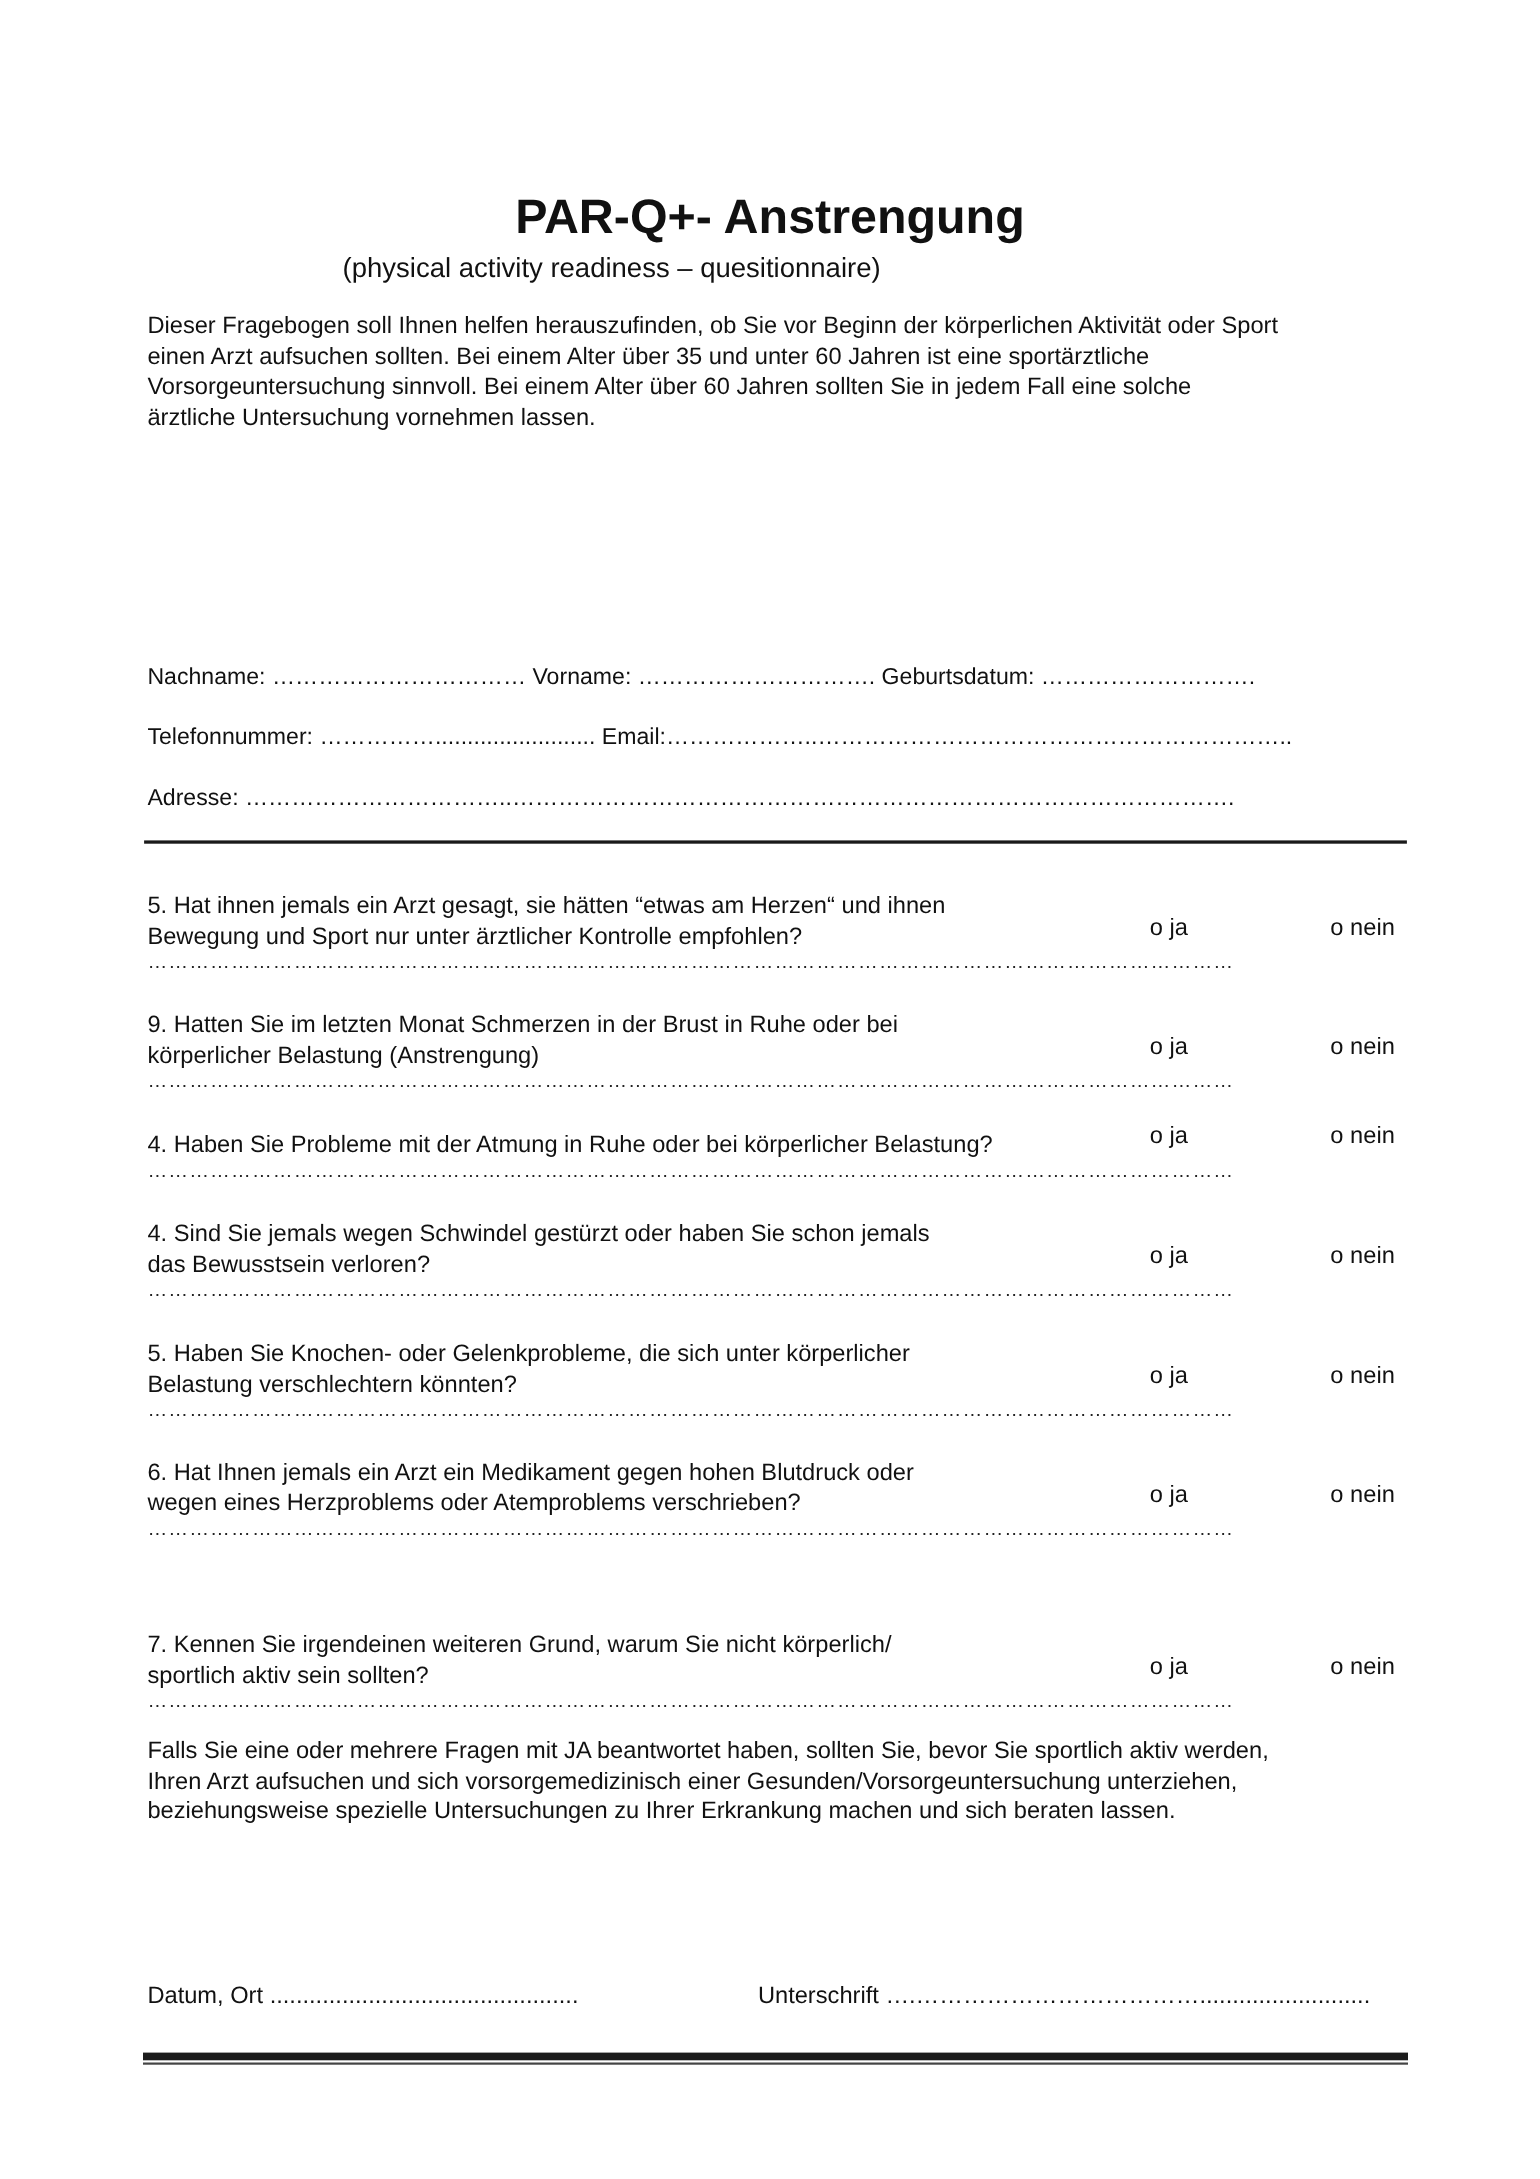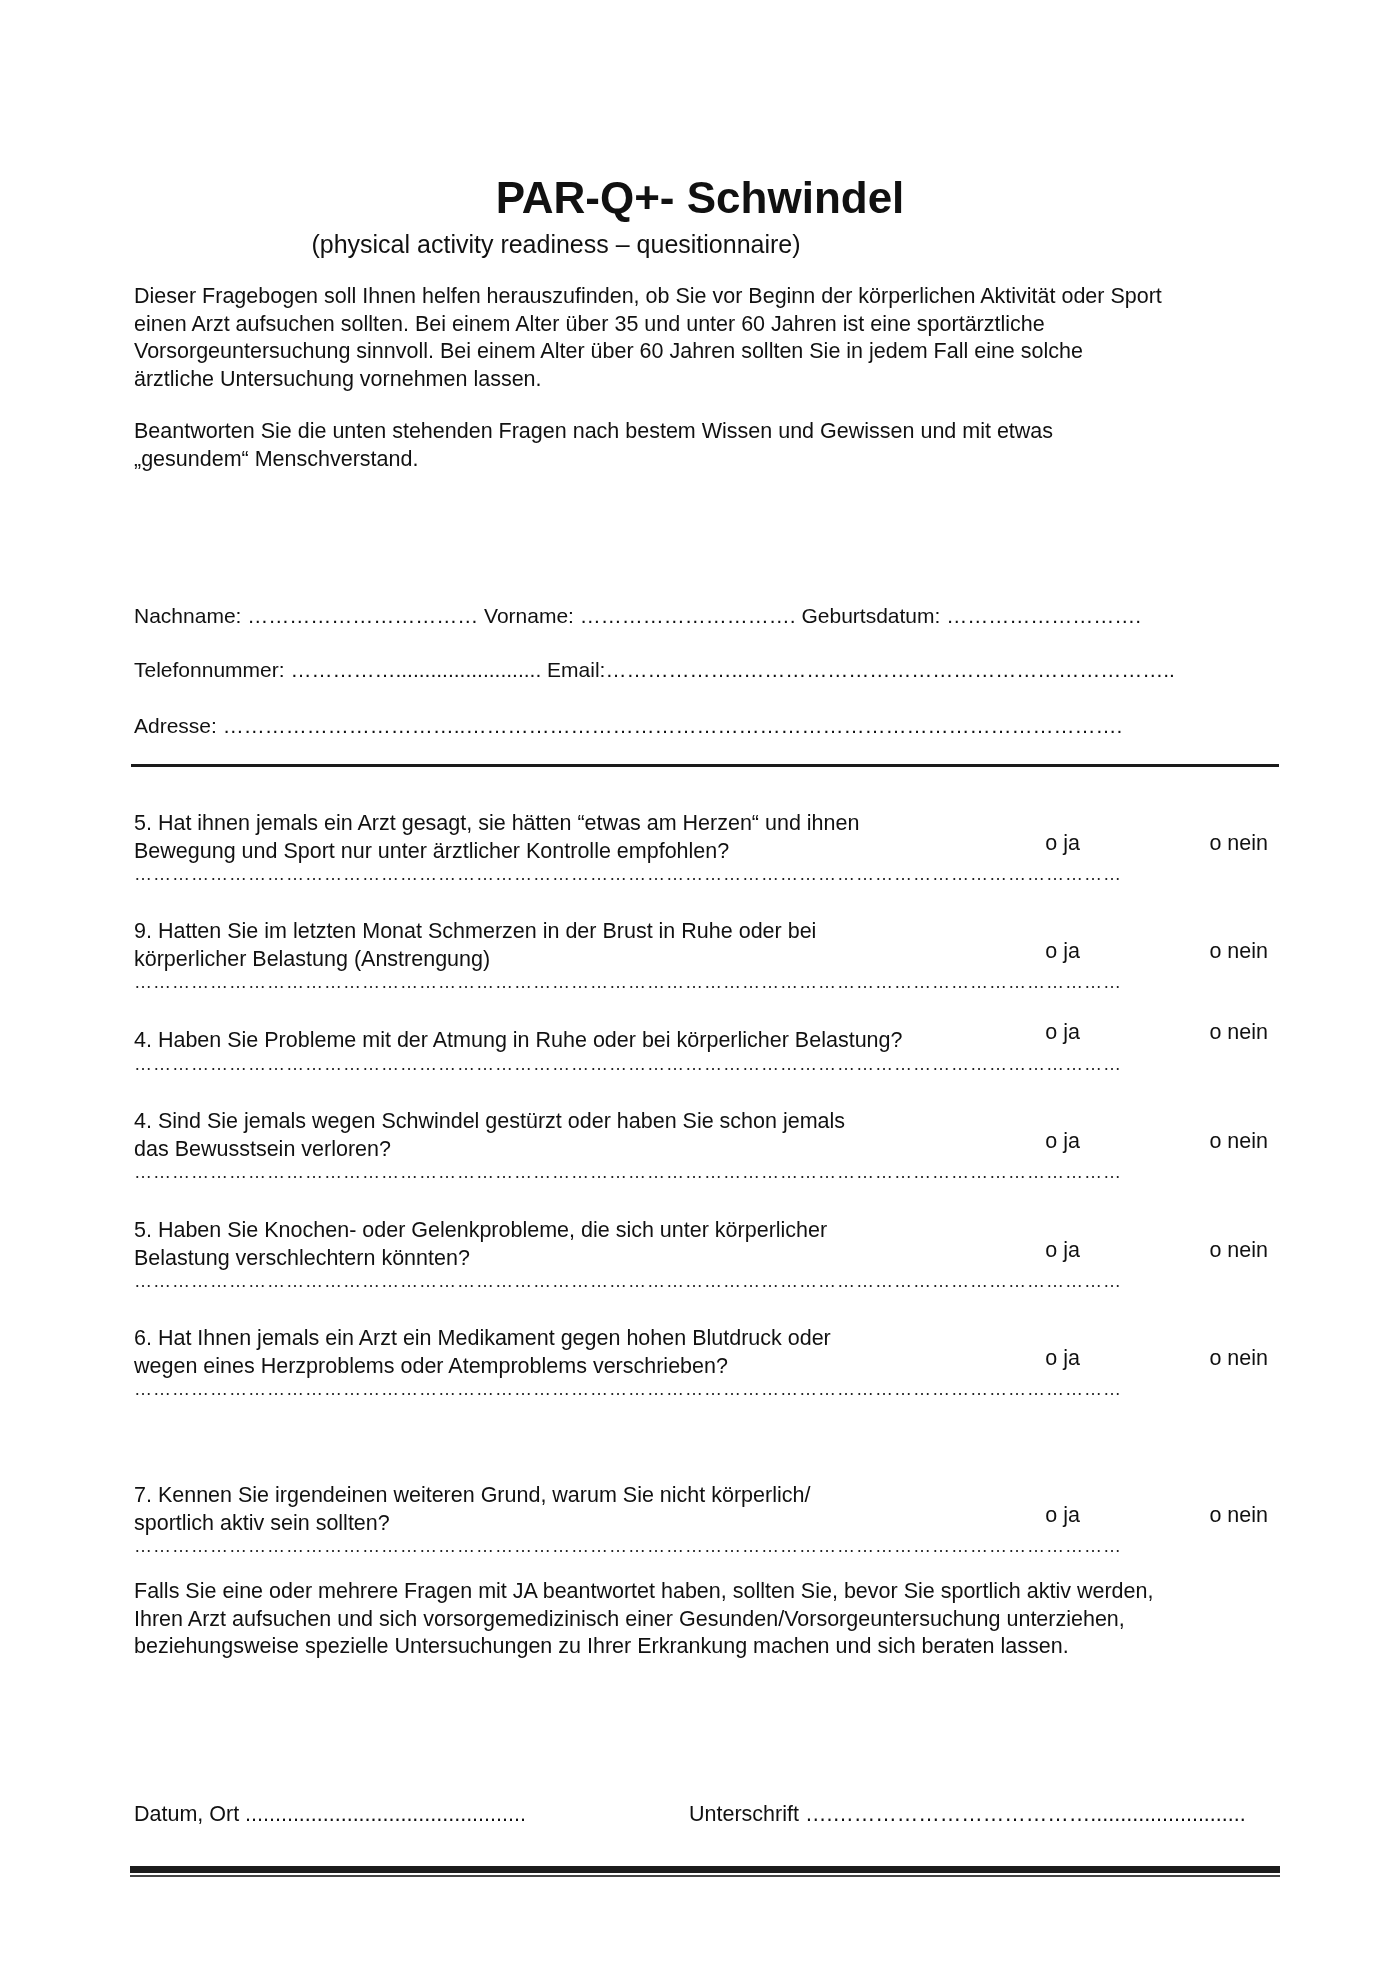--- a/index.html
+++ b/index.html
@@ -55,29 +55,27 @@
     .bottom-thin {
       position: absolute; left: 130px; width: 1150px; top: 1875px; height: 2px; background: #444444;
     }
     .inline-input { color: #111; }
   </style>
 </head>
 <body>
 
 <div class="page">
 
-  <div class="title">PAR-Q+- Schwindel</div>
+  <div class="title">PAR-Q+- Anstrengung</div>
   <div class="subtitle">(physical activity readiness – quesitionnaire)</div>
 
   <div class="para intro1">Dieser Fragebogen soll Ihnen helfen herauszufinden, ob Sie vor Beginn der körperlichen Aktivität oder Sport
 einen Arzt aufsuchen sollten. Bei einem Alter über 35 und unter 60 Jahren ist eine sportärztliche
 Vorsorgeuntersuchung sinnvoll. Bei einem Alter über 60 Jahren sollten Sie in jedem Fall eine solche
 ärztliche Untersuchung vornehmen lassen.</div>
-  <div class="para intro2">Beantworten Sie die unten stehenden Fragen nach bestem Wissen und Gewissen und mit etwas
-„gesundem“ Menschverstand.</div>
 
   <div class="field-row row1">
     <span>Nachname:</span><span class="inline-input"> …………………………… </span><span>Vorname:</span><span class="inline-input"> ………………………….</span><span> Geburtsdatum:</span><span class="inline-input"> ……………………….</span>
   </div>
 
   <div class="field-row row2">
     <span>Telefonnummer:</span><span class="inline-input"> ……………......................... </span><span>Email:</span><span class="inline-input">………………..……………………………………………………..</span>
   </div>
 
   <div class="field-row row3">

